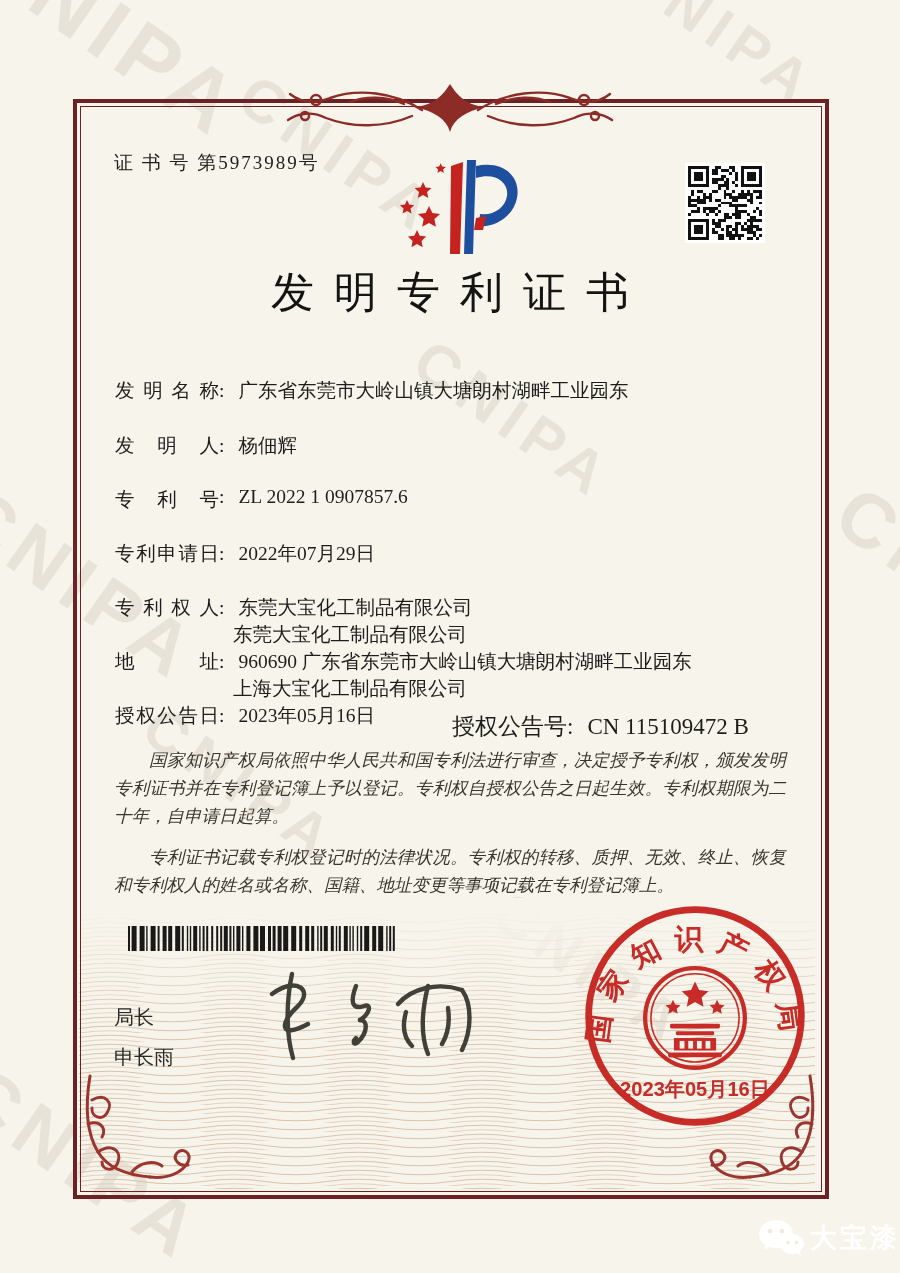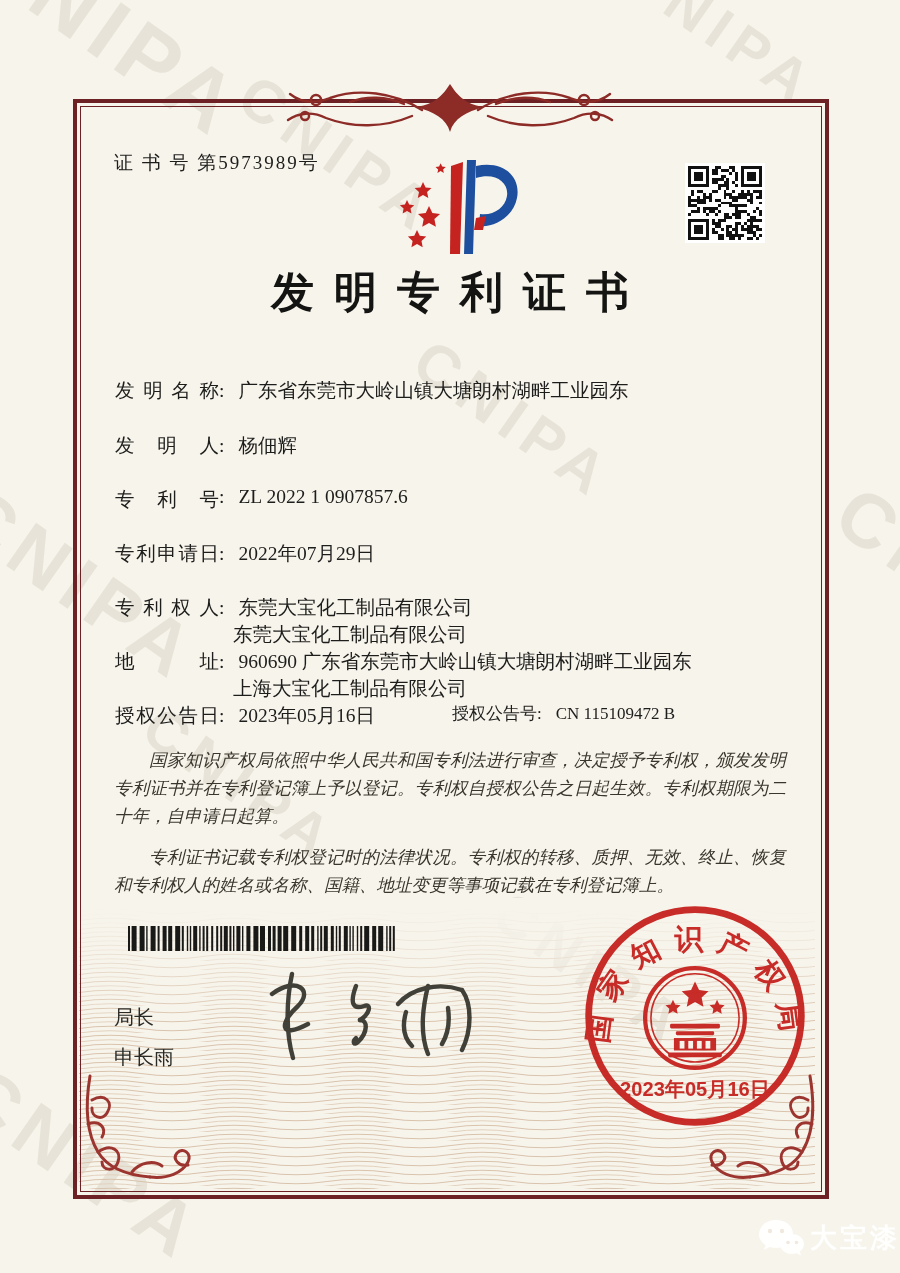--- a/index.html
+++ b/index.html
@@ -36,35 +36,35 @@
     background:linear-gradient(#f7f4ec 8%,rgba(247,244,236,0));
   }
 
   
   .cert-no{position:absolute;left:114px;top:150px;font-size:19px;letter-spacing:2px;z-index:3;}
   .logo{position:absolute;left:383px;top:156px;width:140px;height:104px;z-index:3;}
   .qr{position:absolute;left:685px;top:163px;width:74px;height:74px;background:#fff;padding:3px;z-index:3;}
   .qr svg{width:74px;height:74px;display:block;}
   .title{
     position:absolute;left:0;top:264px;width:900px;text-align:center;z-index:3;
-    font-size:43px;font-weight:bold;color:#141412;
+    font-size:43px;font-weight:normal;color:#141412;
   }
   .title span{letter-spacing:20px;margin-right:-20px;}
 
   
   .row{position:absolute;left:115px;font-size:19.5px;z-index:3;white-space:nowrap;}
   .flabel{
     display:inline-block;width:104px;
     text-align:justify;text-align-last:justify;
     vertical-align:top;
   }
   .colon{display:inline-block;margin-right:14px;}
   .fvalue{display:inline-block;}
   .cont{position:absolute;left:233px;font-size:19.5px;z-index:3;white-space:nowrap;}
-  .row2{position:absolute;font-size:17px;z-index:3;white-space:nowrap;}
+  .row2{position:absolute;font-size:23px;z-index:3;white-space:nowrap;margin-top:9px;}
 
   
   .paras{
     position:absolute;left:114px;top:746px;width:672px;z-index:3;
     font-size:17.5px;line-height:28px;text-align:justify;color:#3a362d;
     font-style:italic;
   }
   .paras p{margin:0 0 13px 0;text-indent:2em;}
 
   

